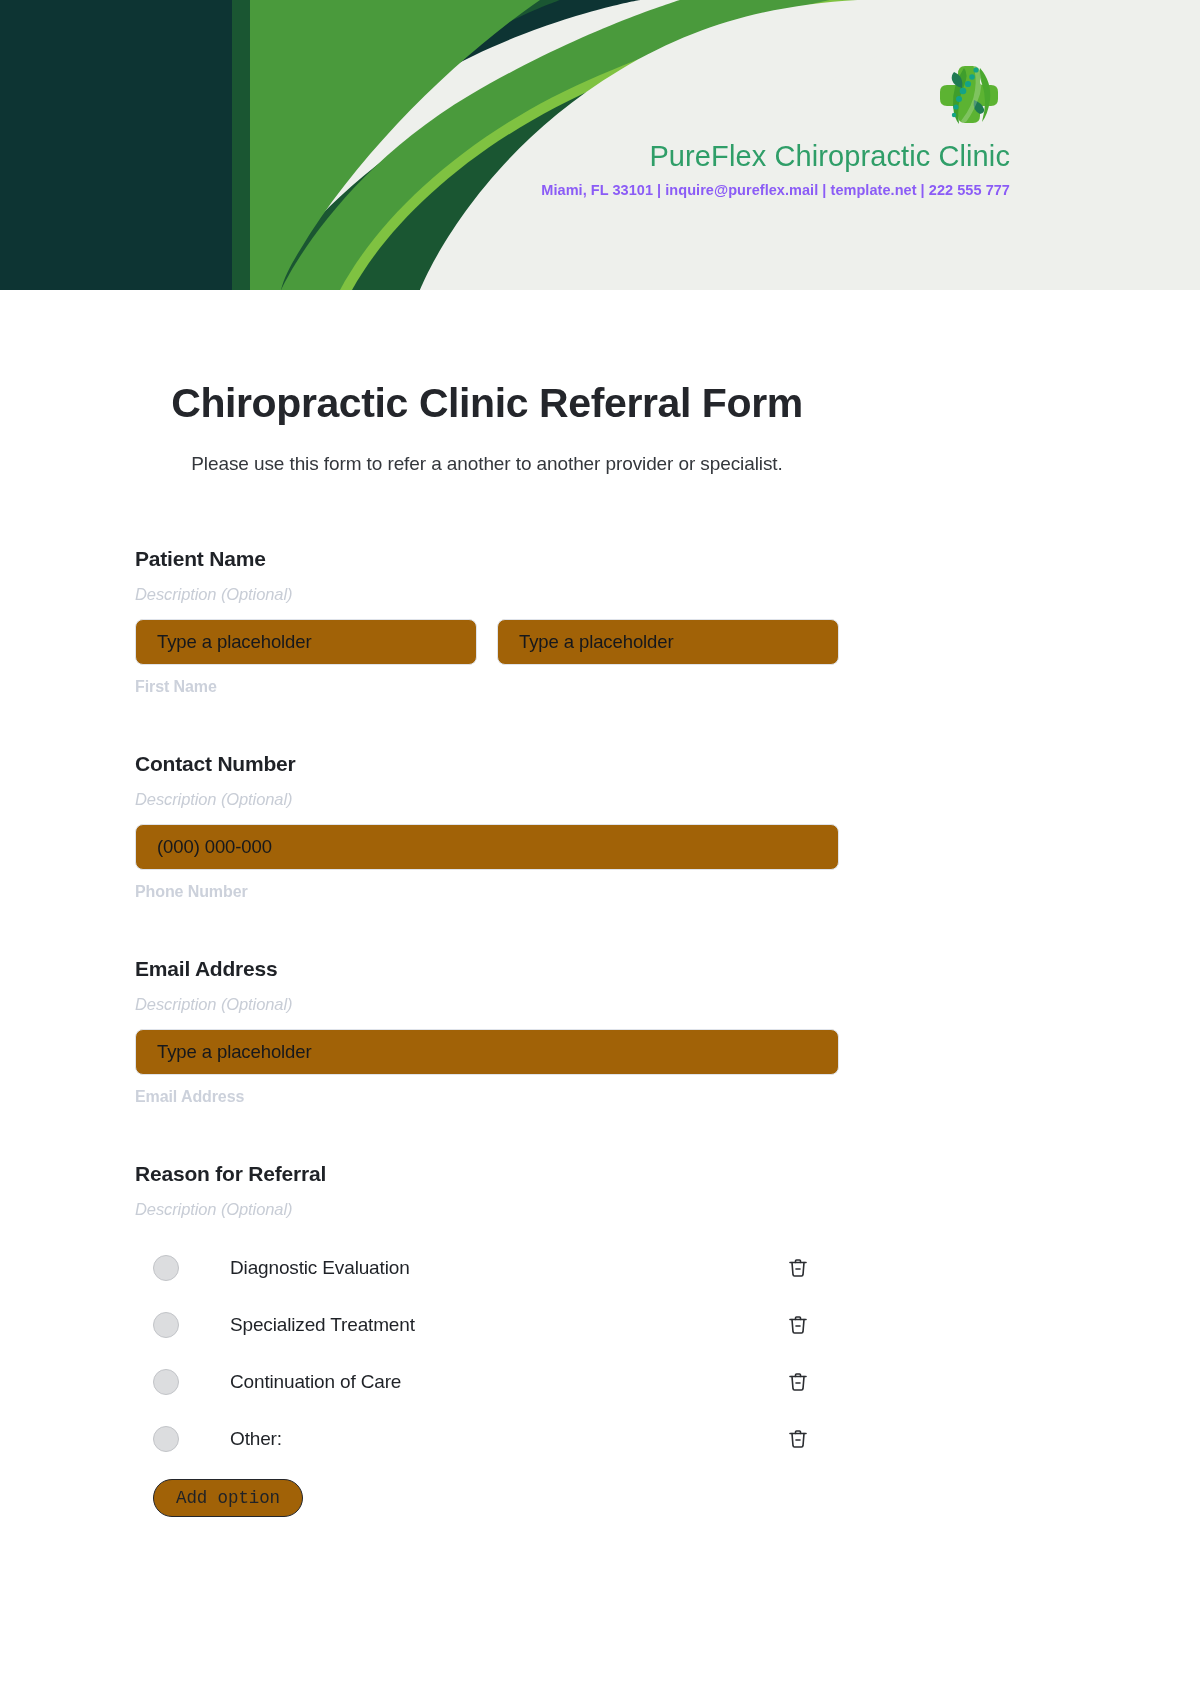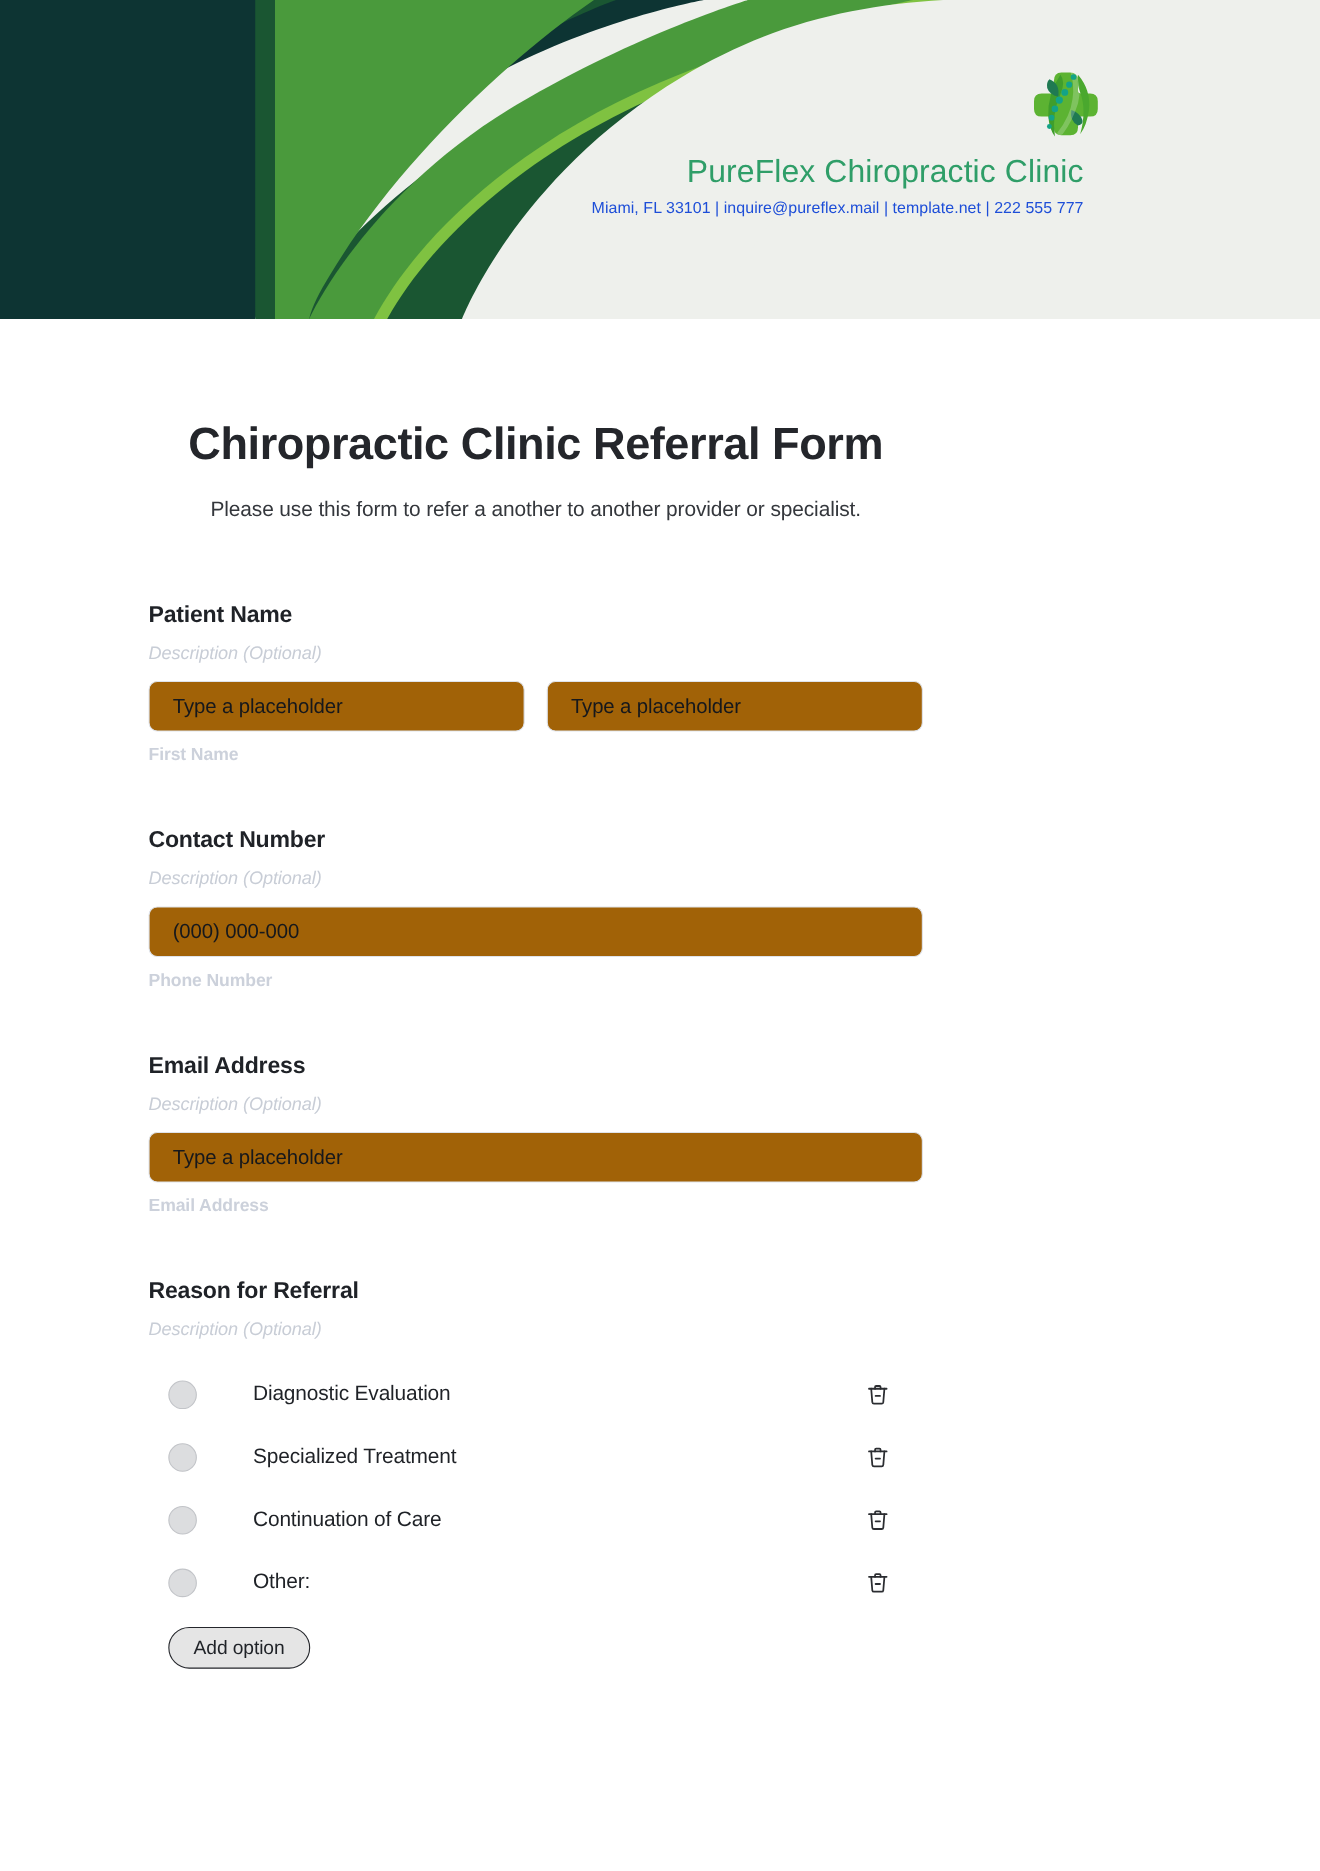--- a/index.html
+++ b/index.html
@@ -24,40 +24,40 @@
   .header-svg {
     position: absolute;
     top: 0; left: 0;
     width: 1200px;
     height: 290px;
     display: block;
   }
 
   .brand-block {
     position: absolute;
-    right: 215px;
+    right: 190px;
     top: 140px;
     text-align: right;
     width: 600px;
   }
 
   .clinic-name {
     font-size: 29px;
     font-weight: 400;
     color: #2f9e68;
     letter-spacing: 0.1px;
     line-height: 1.15;
     white-space: nowrap;
   }
 
   .clinic-contact {
     margin-top: 9px;
     font-size: 14.5px;
-    font-weight: 400;
-    color: #1d4ed8;
+    font-weight: 700;
+    color: #8b5cf6;
     letter-spacing: 0.05px;
     white-space: nowrap;
   }
 
   .logo-mark {
     position: absolute;
     right: 190px;
     top: 52px;
     width: 82px;
     height: 82px;
@@ -180,22 +180,22 @@
 
   .add-option-btn {
     margin-top: 12px;
     margin-left: 18px;
     display: inline-block;
     height: 38px;
     line-height: 36px;
     padding: 0 22px;
     border: 1.5px solid #24262b;
     border-radius: 19px;
-    background: #e5e5e5;
-    font-family: Liberation Sans, sans-serif;
+    background: #a16207;
+    font-family: Liberation Mono, monospace;
     font-size: 17.5px;
     color: #1f2227;
     letter-spacing: -0.1px;
     white-space: nowrap;
   }
 </style>
 </head>
 <body>
 
 <div class="header">

